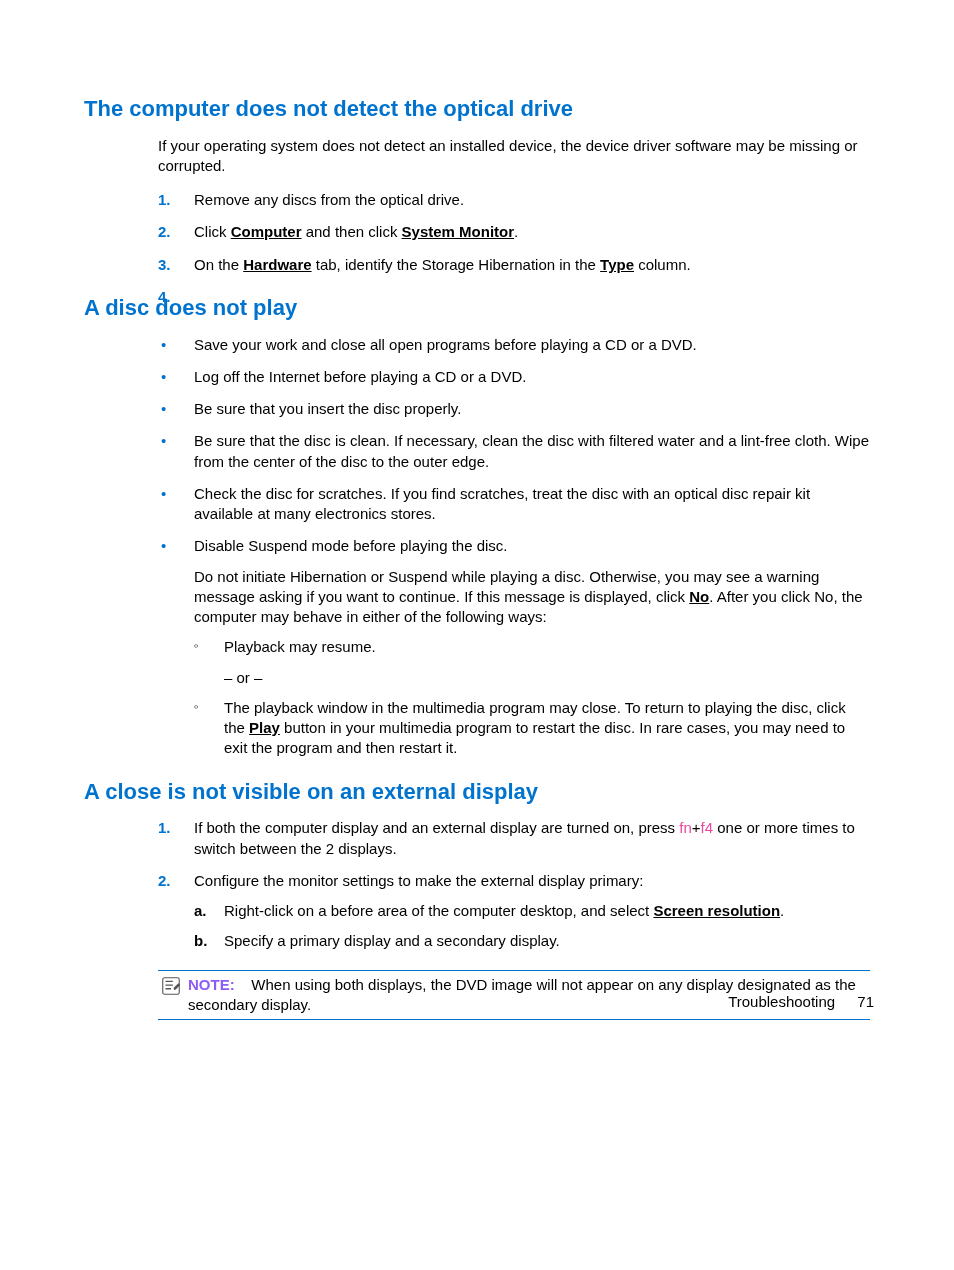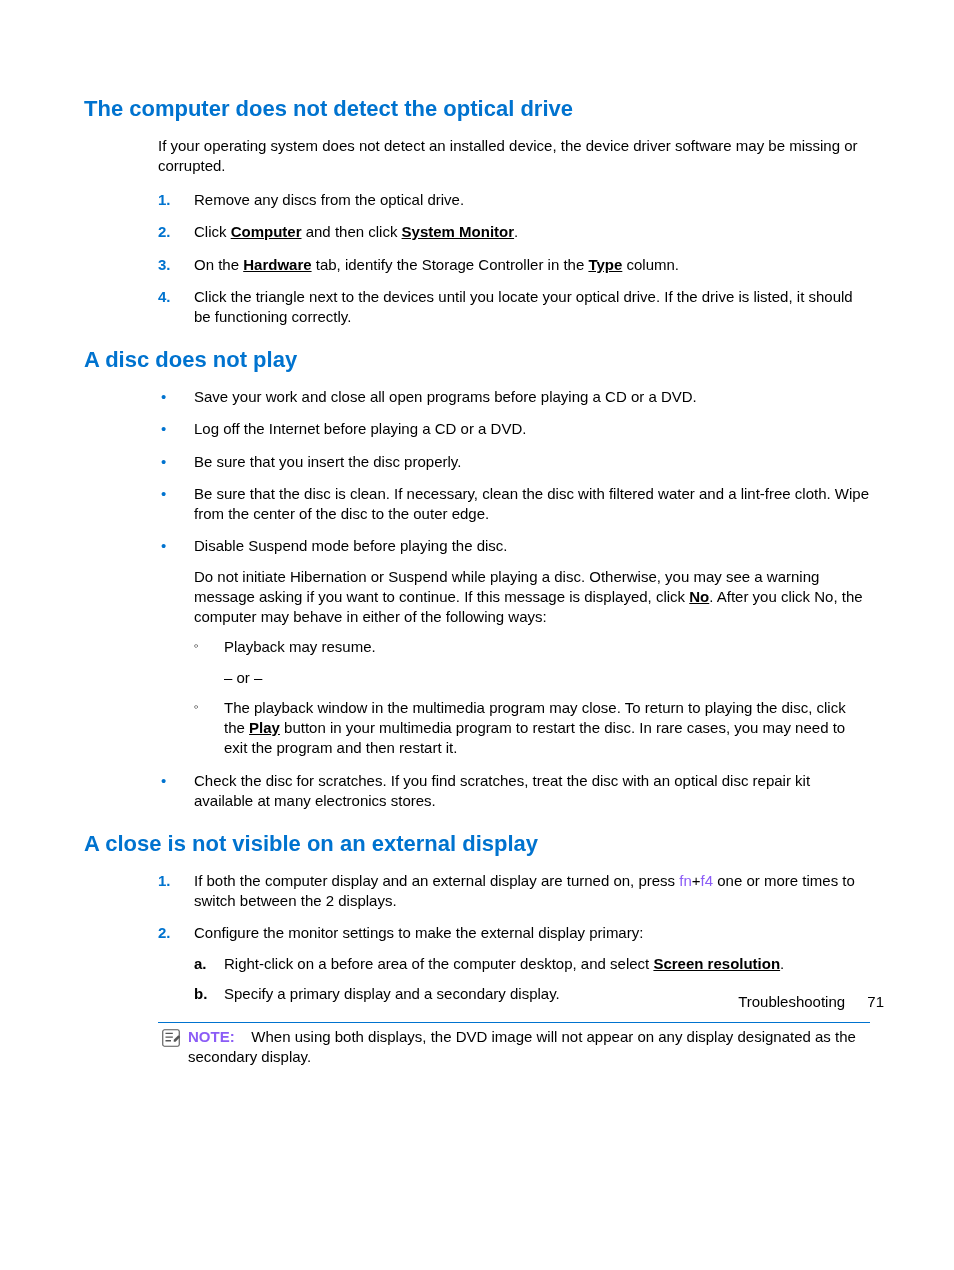--- a/index.html
+++ b/index.html
@@ -114,26 +114,26 @@
     left: 2px;
     top: 4px;
     width: 22px;
     height: 22px;
   }
   .note-label {
     color: #8b5cf6;
     font-weight: bold;
   }
   .key {
-    color: #8b5cf6;
+    color: #ec4899;
   }
   .footer {
     position: absolute;
     bottom: 60px;
-    right: 70px;
+    right: 80px;
     font-size: 15px;
   }
   .footer .pagenum {
     margin-left: 18px;
   }
   b { font-weight: bold; text-decoration: underline; }
 </style>
 </head>
 <body>
 
@@ -145,48 +145,47 @@
     <li>
       <span class="num">1.</span>
       <span>Remove any discs from the optical drive.</span>
     </li>
     <li>
       <span class="num">2.</span>
       <span><span>Click </span><b>Computer</b><span> and then click </span><b>System Monitor</b><span>.</span></span>
     </li>
     <li>
       <span class="num">3.</span>
-      <span><span>On the </span><b>Hardware</b><span> tab, identify the Storage Controller in the </span><b>Type</b><span> column.</span></span>
+      <span><span>On the </span><b>Hardware</b><span> tab, identify the Storage Hibernation in the </span><b>Type</b><span> column.</span></span>
     </li>
     <li>
       <span class="num">4.</span>
-      <span>Click the triangle next to the devices until you locate your optical drive. If the drive is listed, it should be functioning correctly.</span>
     </li>
   </ol>
 
   <h2>A disc does not play</h2>
   <ul class="bulleted">
     <li><span>Save your work and close all open programs before playing a CD or a DVD.</span></li>
     <li><span>Log off the Internet before playing a CD or a DVD.</span></li>
     <li><span>Be sure that you insert the disc properly.</span></li>
     <li><span>Be sure that the disc is clean. If necessary, clean the disc with filtered water and a lint-free cloth. Wipe from the center of the disc to the outer edge.</span></li>
+    <li><span>Check the disc for scratches. If you find scratches, treat the disc with an optical disc repair kit available at many electronics stores.</span></li>
     <li>
       <span>Disable Suspend mode before playing the disc.</span>
       <div class="subpara"><span>Do not initiate Hibernation or Suspend while playing a disc. Otherwise, you may see a warning message asking if you want to continue. If this message is displayed, click </span><b>No</b><span>. After you click No, the computer may behave in either of the following ways:</span></div>
       <ul class="sublist">
         <li>
           <span>Playback may resume.</span>
           <div class="ortext">– or –</div>
         </li>
         <li>
           <span><span>The playback window in the multimedia program may close. To return to playing the disc, click the </span><b>Play</b><span> button in your multimedia program to restart the disc. In rare cases, you may need to exit the program and then restart it.</span></span>
         </li>
       </ul>
     </li>
-    <li><span>Check the disc for scratches. If you find scratches, treat the disc with an optical disc repair kit available at many electronics stores.</span></li>
   </ul>
 
   <h2>A close is not visible on an external display</h2>
   <ol class="numbered">
     <li>
       <span class="num">1.</span>
       <span><span>If both the computer display and an external display are turned on, press </span><span class="key">fn</span><span>+</span><span class="key">f4</span><span> one or more times to switch between the 2 displays.</span></span>
     </li>
     <li>
       <span class="num">2.</span>

